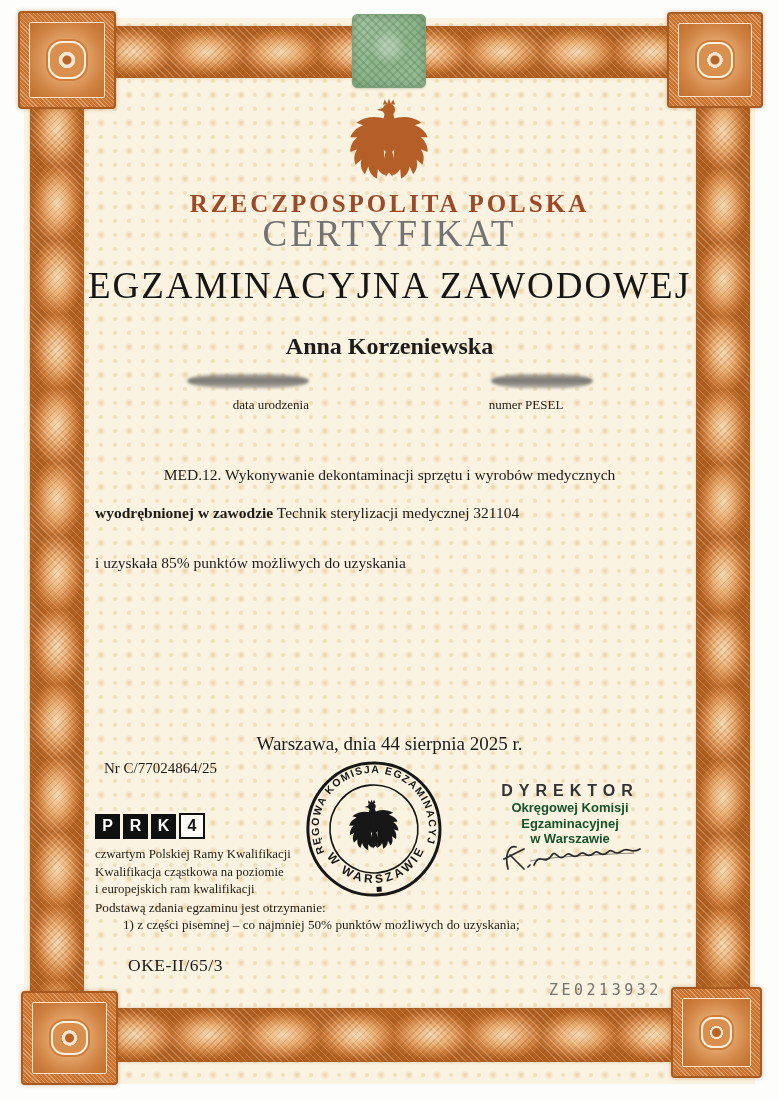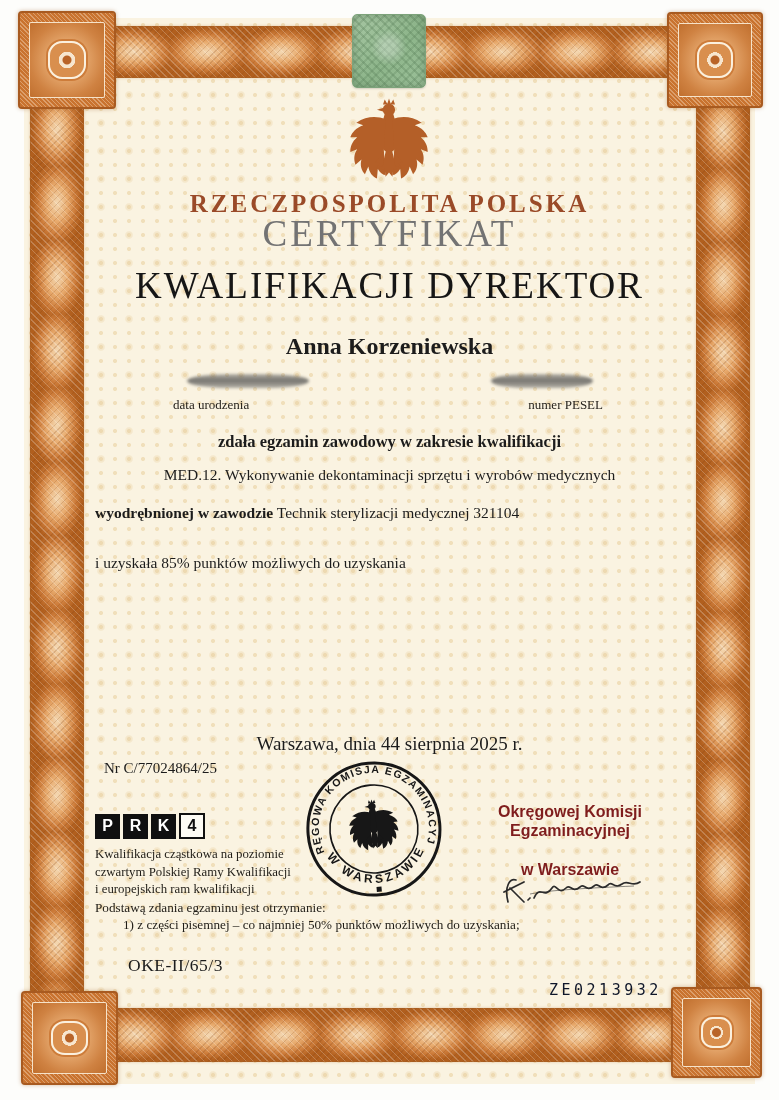--- a/index.html
+++ b/index.html
@@ -86,51 +86,51 @@
   .holder{top:333px;font-size:24px;font-weight:bold;}
   .smudge{
     height:14px;filter:blur(1.7px);opacity:.78;border-radius:45%/65%;
     background:
       linear-gradient(180deg, rgba(90,90,90,.15) 0%, rgba(60,60,60,.8) 45%, rgba(90,90,90,.2) 100%),
       repeating-linear-gradient(90deg,#5e5e5e 0 1.5px, rgba(130,130,130,.3) 1.5px 3px);
   }
   .smudge.birth{left:187px;top:374px;width:122px;}
   .smudge.pesel{left:491px;top:374px;width:102px;}
   .field-label{top:397px;font-size:13px;color:#26221c;}
-  .field-label.birth{left:173px;width:122px;text-align:left;}
-  .field-label.pesel{left:481px;width:122px;text-align:right;}
+  .field-label.birth{left:187px;width:122px;text-align:right;}
+  .field-label.pesel{left:465px;width:122px;text-align:center;}
   .statement{top:432px;font-size:16.5px;font-weight:bold;}
   .qualification{top:466px;font-size:15.5px;}
   .profession{left:95px;top:504px;font-size:15.5px;}
   .profession b{}
   .score{left:95px;top:554px;font-size:15.5px;}
   .place-date{top:733px;font-size:19px;}
   .cert-number{left:104px;top:760px;font-size:15px;}
   
   .stamp{left:303px;top:757px;width:142px;height:146px;transform:rotate(-5deg);}
   
   .director{left:468px;top:782px;width:204px;text-align:center;font-family:"Liberation Sans",sans-serif;}
   .director .dir-title{font-size:16px;letter-spacing:6px;color:#333;font-weight:600;}
-  .director .org{font-size:16px;font-weight:bold;color:#7f1d1d;line-height:1.2;margin-top:20px;}
+  .director .org{font-size:13px;font-weight:bold;color:#14532d;line-height:1.2;}
   .director .sig-wrap{height:34px;margin-top:-6px;margin-bottom:-8px;}
   .director .dir-name{font-family:"Liberation Serif",serif;font-style:italic;font-size:17.5px;color:#1e1e1e;}
   
   .prk{left:95px;top:813px;width:210px;}
   .prk-boxes{display:flex;gap:3px;align-items:center;font-family:"Liberation Sans",sans-serif;}
   .prk-letter{width:25px;height:25px;background:#101010;color:#fff;font-weight:bold;font-size:16px;
     display:flex;align-items:center;justify-content:center;}
   .prk-level{width:22px;height:22px;background:#fdfbf4;color:#101010;border:2.5px solid #101010;
     font-weight:bold;font-size:16px;display:flex;align-items:center;justify-content:center;}
   .prk-caption{margin-top:7px;font-size:12.8px;line-height:1.38;color:#1f1c16;}
   
   .basis{left:95px;top:899px;width:500px;font-size:13.2px;line-height:1.32;color:#1f1c16;}
   .basis .item{padding-left:28px;}
   .form-code{left:128px;top:955px;font-size:17.5px;letter-spacing:.5px;}
   .serial{left:549px;top:981px;font-family:"DejaVu Sans Mono",monospace;font-size:15px;
-    letter-spacing:3.5px;color:#0f172a;}
+    letter-spacing:3.5px;color:#737373;}
   .hidden-defs{position:absolute;width:0;height:0;overflow:hidden;}
   .eagle-top{left:346px;top:96px;width:86px;height:98px;}
 </style>
 </head>
 <body>
 
 <svg class="hidden-defs" aria-hidden="true">
   <symbol id="eagle" viewBox="0 0 100 112">
     <path d="M43,9 L45,3 L48,8 L50,2 L52,8 L55,3 L57,9 Z"></path>
     <path d="M50,8 C54,8 57,11 57,15 C57,19 54,22 50,22 C46,22 44,20 43,17 L36,15 L43,13 C44,10 46,8 50,8 Z"></path>
@@ -159,30 +159,29 @@
   <div class="sticker"></div>
 
   <div class="content">
 
     <svg class="abs eagle-top" viewBox="0 0 100 112">
       <use href="#eagle" fill="#b45f28"></use>
     </svg>
 
     <div class="abs centered country">RZECZPOSPOLITA POLSKA</div>
     <div class="abs centered title1">CERTYFIKAT</div>
-    <div class="abs centered title2">KWALIFIKACJI DYREKTOR</div>
+    <div class="abs centered title2">EGZAMINACYJNA ZAWODOWEJ</div>
 
     <div class="abs centered holder">Anna Korzeniewska</div>
 
     <div class="abs smudge birth"></div>
     <div class="abs smudge pesel"></div>
     <div class="abs field-label birth">data urodzenia</div>
     <div class="abs field-label pesel">numer PESEL</div>
 
-    <div class="abs centered statement">zdała egzamin zawodowy w zakresie kwalifikacji</div>
     <div class="abs centered qualification">MED.12. Wykonywanie dekontaminacji sprzętu i wyrobów medycznych</div>
 
     <div class="abs profession">
       <b>wyodrębnionej w zawodzie</b>
       <span>Technik sterylizacji medycznej 321104</span>
     </div>
 
     <div class="abs score">i uzyskała 85% punktów możliwych do uzyskania</div>
 
     <div class="abs centered place-date">Warszawa, dnia 44 sierpnia 2025 r.</div>
@@ -199,40 +198,41 @@
         <textPath href="#arcTop" startOffset="50%" text-anchor="middle">OKRĘGOWA KOMISJA EGZAMINACYJNA</textPath>
       </text>
       <text font-family="Liberation Sans, sans-serif" font-size="12" font-weight="bold" letter-spacing="3" fill="#171717">
         <textPath href="#arcBottom" startOffset="50%" text-anchor="middle">W WARSZAWIE</textPath>
       </text>
       <use href="#eagle" x="44" y="41" width="54" height="61" fill="#171717"></use>
       <rect x="68.5" y="130" width="5" height="5" fill="#171717"></rect>
     </svg>
 
     <div class="abs director">
+      <div class="dir-title">DYREKTOR</div>
       <div class="org">Okręgowej Komisji Egzaminacyjnej</div>
       <div class="org">w Warszawie</div>
       <div class="sig-wrap">
         <svg width="160" height="34" viewBox="0 0 160 34">
           <path d="M18,28 C14,12 20,4 26,6 M14,18 L34,8 M20,14 L34,28 M38,26 L40,24 M44,24 C50,10 54,26 62,14 C66,8 68,22 76,14 C80,9 82,20 90,13 C94,8 96,19 104,12 C108,7 110,18 118,11 C122,6 124,16 132,10 C138,5 142,14 150,8" fill="none" stroke="#2b2b2b" stroke-width="1.7" stroke-linecap="round"></path>
           <path d="M40,20 C60,16 100,14 144,12" fill="none" stroke="#2b2b2b" stroke-width="1" opacity=".55"></path>
         </svg>
       </div>
     </div>
 
     <div class="abs prk">
       <div class="prk-boxes">
         <div class="prk-letter">P</div>
         <div class="prk-letter">R</div>
         <div class="prk-letter">K</div>
         <div class="prk-level">4</div>
       </div>
       <div class="prk-caption">
+        <div>czwartym Polskiej Ramy Kwalifikacji</div>
         <div>Kwalifikacja cząstkowa na poziomie</div>
-        <div>czwartym Polskiej Ramy Kwalifikacji</div>
         <div>i europejskich ram kwalifikacji</div>
       </div>
     </div>
 
     <div class="abs basis">
       <div>Podstawą zdania egzaminu jest otrzymanie:</div>
       <div class="item">1) z części pisemnej – co najmniej 50% punktów możliwych do uzyskania;</div>
     </div>
 
     <div class="abs form-code">OKE-II/65/3</div>

